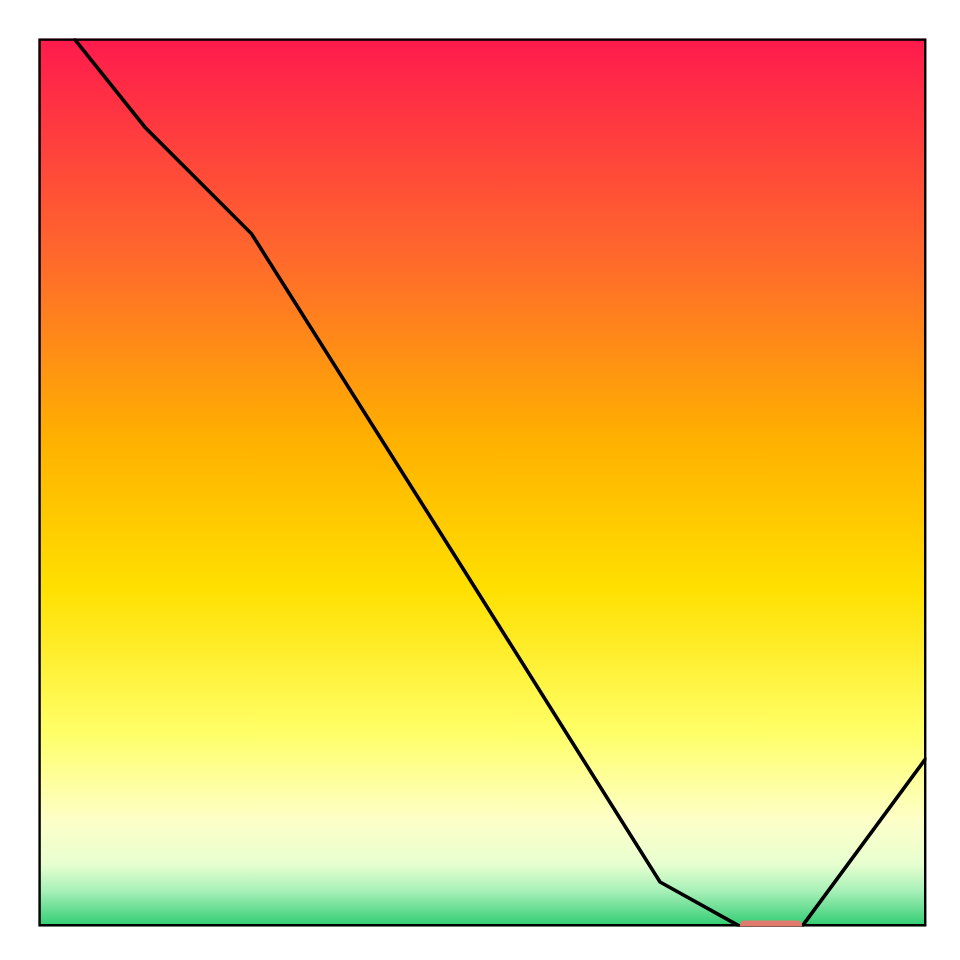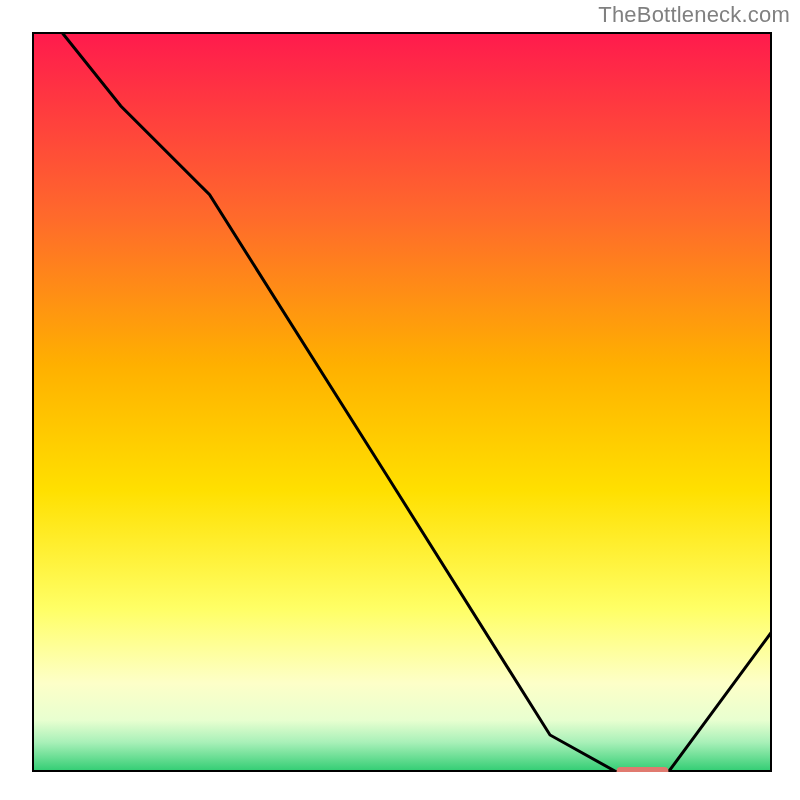--- a/index.html
+++ b/index.html
@@ -28,21 +28,20 @@
     position: absolute;
     top: 32px;
     left: 32px;
   }
 </style>
 </head>
 <body>
 
 <div class="container">
 
-  <div class="watermark">TheBottleneck.com</div>
 
   <svg class="plot" width="740" height="740" viewBox="0 0 740 740">
 
     <defs>
       <linearGradient id="bg-grad" x1="0" y1="0" x2="0" y2="1">
         <stop offset="0%" stop-color="#ff1a4d"></stop>
         <stop offset="25%" stop-color="#ff6a2b"></stop>
         <stop offset="45%" stop-color="#ffb000"></stop>
         <stop offset="62%" stop-color="#ffe000"></stop>
         <stop offset="78%" stop-color="#ffff66"></stop>

